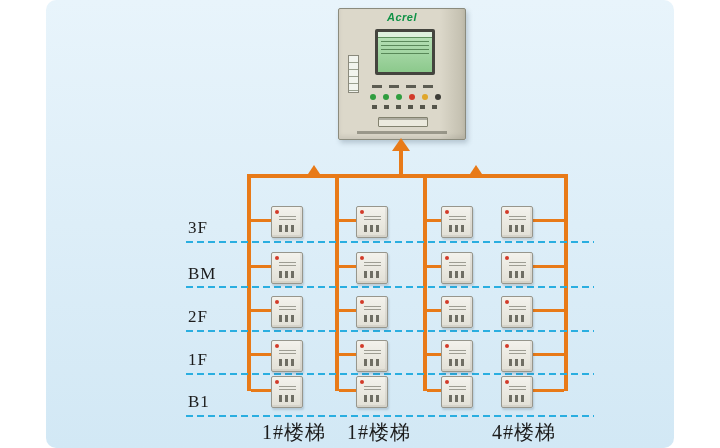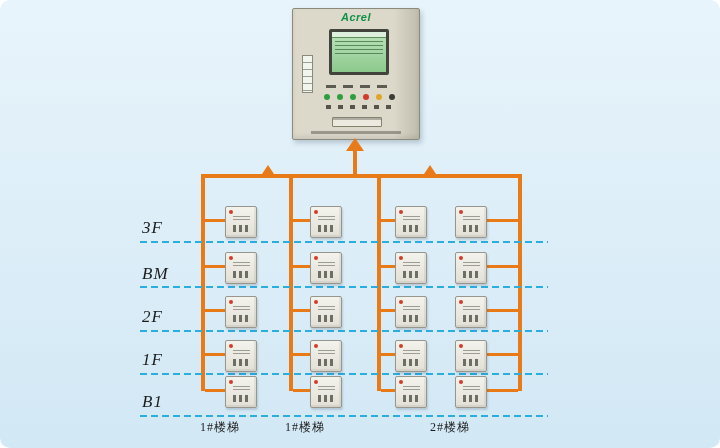--- a/index.html
+++ b/index.html
@@ -8,21 +8,21 @@
     --connector-orange:#e87a18;
     --floor-line-blue:#2aaee0;
     --brand-green:#0f9246;
     --screen-green:#8cc98c;
     --device-led-red:#d23b2a;
     --label-text:#1c1c1c;
   }
   html,body{margin:0;padding:0;background:#ffffff;}
   body{font-family:"Liberation Serif","DejaVu Serif",serif;}
   .stage{
-    position:relative;width:720px;height:448px;margin:0 auto;
+    position:relative;width:628px;height:448px;margin:0 auto;
     border-radius:10px;overflow:hidden;
     background:linear-gradient(180deg,var(--background-top) 0%,var(--background-bottom) 100%);
   }
 
   
   .cabinet{
     position:absolute;left:292px;top:8px;width:126px;height:130px;
     background:linear-gradient(90deg,#dcd8ca 0%,#dcd8ca 80%,#c1bdad 100%);
     border:1px solid #8b8b7d;border-radius:2px;
     box-shadow:2px 3px 5px rgba(50,70,90,.25), inset 0 -3px 4px rgba(0,0,0,.08);
@@ -51,36 +51,36 @@
   .trunk{left:201px;top:174px;width:321px;height:4px;}
   .stem{left:353px;top:150px;width:4px;height:26px;}
   .riser{width:4px;top:174px;height:217px;}
   .stub{height:3px;}
   .arrow-head{position:absolute;width:0;height:0;left:346px;top:138px;
     border-left:9px solid transparent;border-right:9px solid transparent;border-bottom:13px solid var(--connector-orange);}
   .flow-arrow{position:absolute;width:0;height:0;top:165px;
     border-left:6px solid transparent;border-right:6px solid transparent;border-bottom:9px solid var(--connector-orange);}
 
   
-  .floor-label{position:absolute;left:142px;width:40px;font-size:17px;color:var(--label-text);letter-spacing:1px;font-style:italic;}
+  .floor-label{position:absolute;left:142px;width:40px;font-size:17px;color:var(--label-text);letter-spacing:1px;}
   .floor-line{position:absolute;left:140px;width:408px;height:2px;
     background:repeating-linear-gradient(90deg,var(--floor-line-blue) 0 7px,transparent 7px 11px);}
 
   
   .device-box{position:absolute;width:30px;height:30px;border-radius:2px;
     background:linear-gradient(180deg,#f3f2ec,#e2e0d6);
     border:1px solid #97968c;box-shadow:1px 2px 2px rgba(40,60,80,.18), inset -2px -2px 0 rgba(0,0,0,.06);}
   .device-box .led{position:absolute;left:3px;top:3px;width:4px;height:4px;border-radius:50%;background:var(--device-led-red);}
   .device-box .textline{position:absolute;left:7px;top:9px;width:17px;height:5px;opacity:.8;
     background:repeating-linear-gradient(180deg,#8a897e 0 1px,transparent 1px 3px);}
   .device-box .terminals{position:absolute;left:7px;bottom:5px;width:16px;height:7px;
     background:repeating-linear-gradient(90deg,#6f6e64 0 3px,transparent 3px 6px);}
 
   
-  .stair-label{position:absolute;top:419px;width:80px;text-align:left;font-size:12px;color:var(--label-text);letter-spacing:1px;}
+  .stair-label{position:absolute;top:419px;width:80px;text-align:right;font-size:20px;color:var(--label-text);letter-spacing:1px;}
 </style>
 </head>
 <body>
 
 <div class="stage">
 
   <div class="cabinet">
     <div class="logo">Acrel</div>
     <div class="display">
       <div class="scr">
@@ -259,15 +259,15 @@
       </div>
       <div class="device-box" style="left: 455px; top: 376px;">
         <div class="led"></div>
         <div class="textline"></div>
         <div class="terminals"></div>
       </div>
     </div>
 
   <span class="stair-label" style="left:200px">1#楼梯</span>
   <span class="stair-label" style="left:285px">1#楼梯</span>
-  <span class="stair-label" style="left:430px">2#楼梯</span>
+  <span class="stair-label" style="left:430px">4#楼梯</span>
 
 </div>
 
 </body></html>

